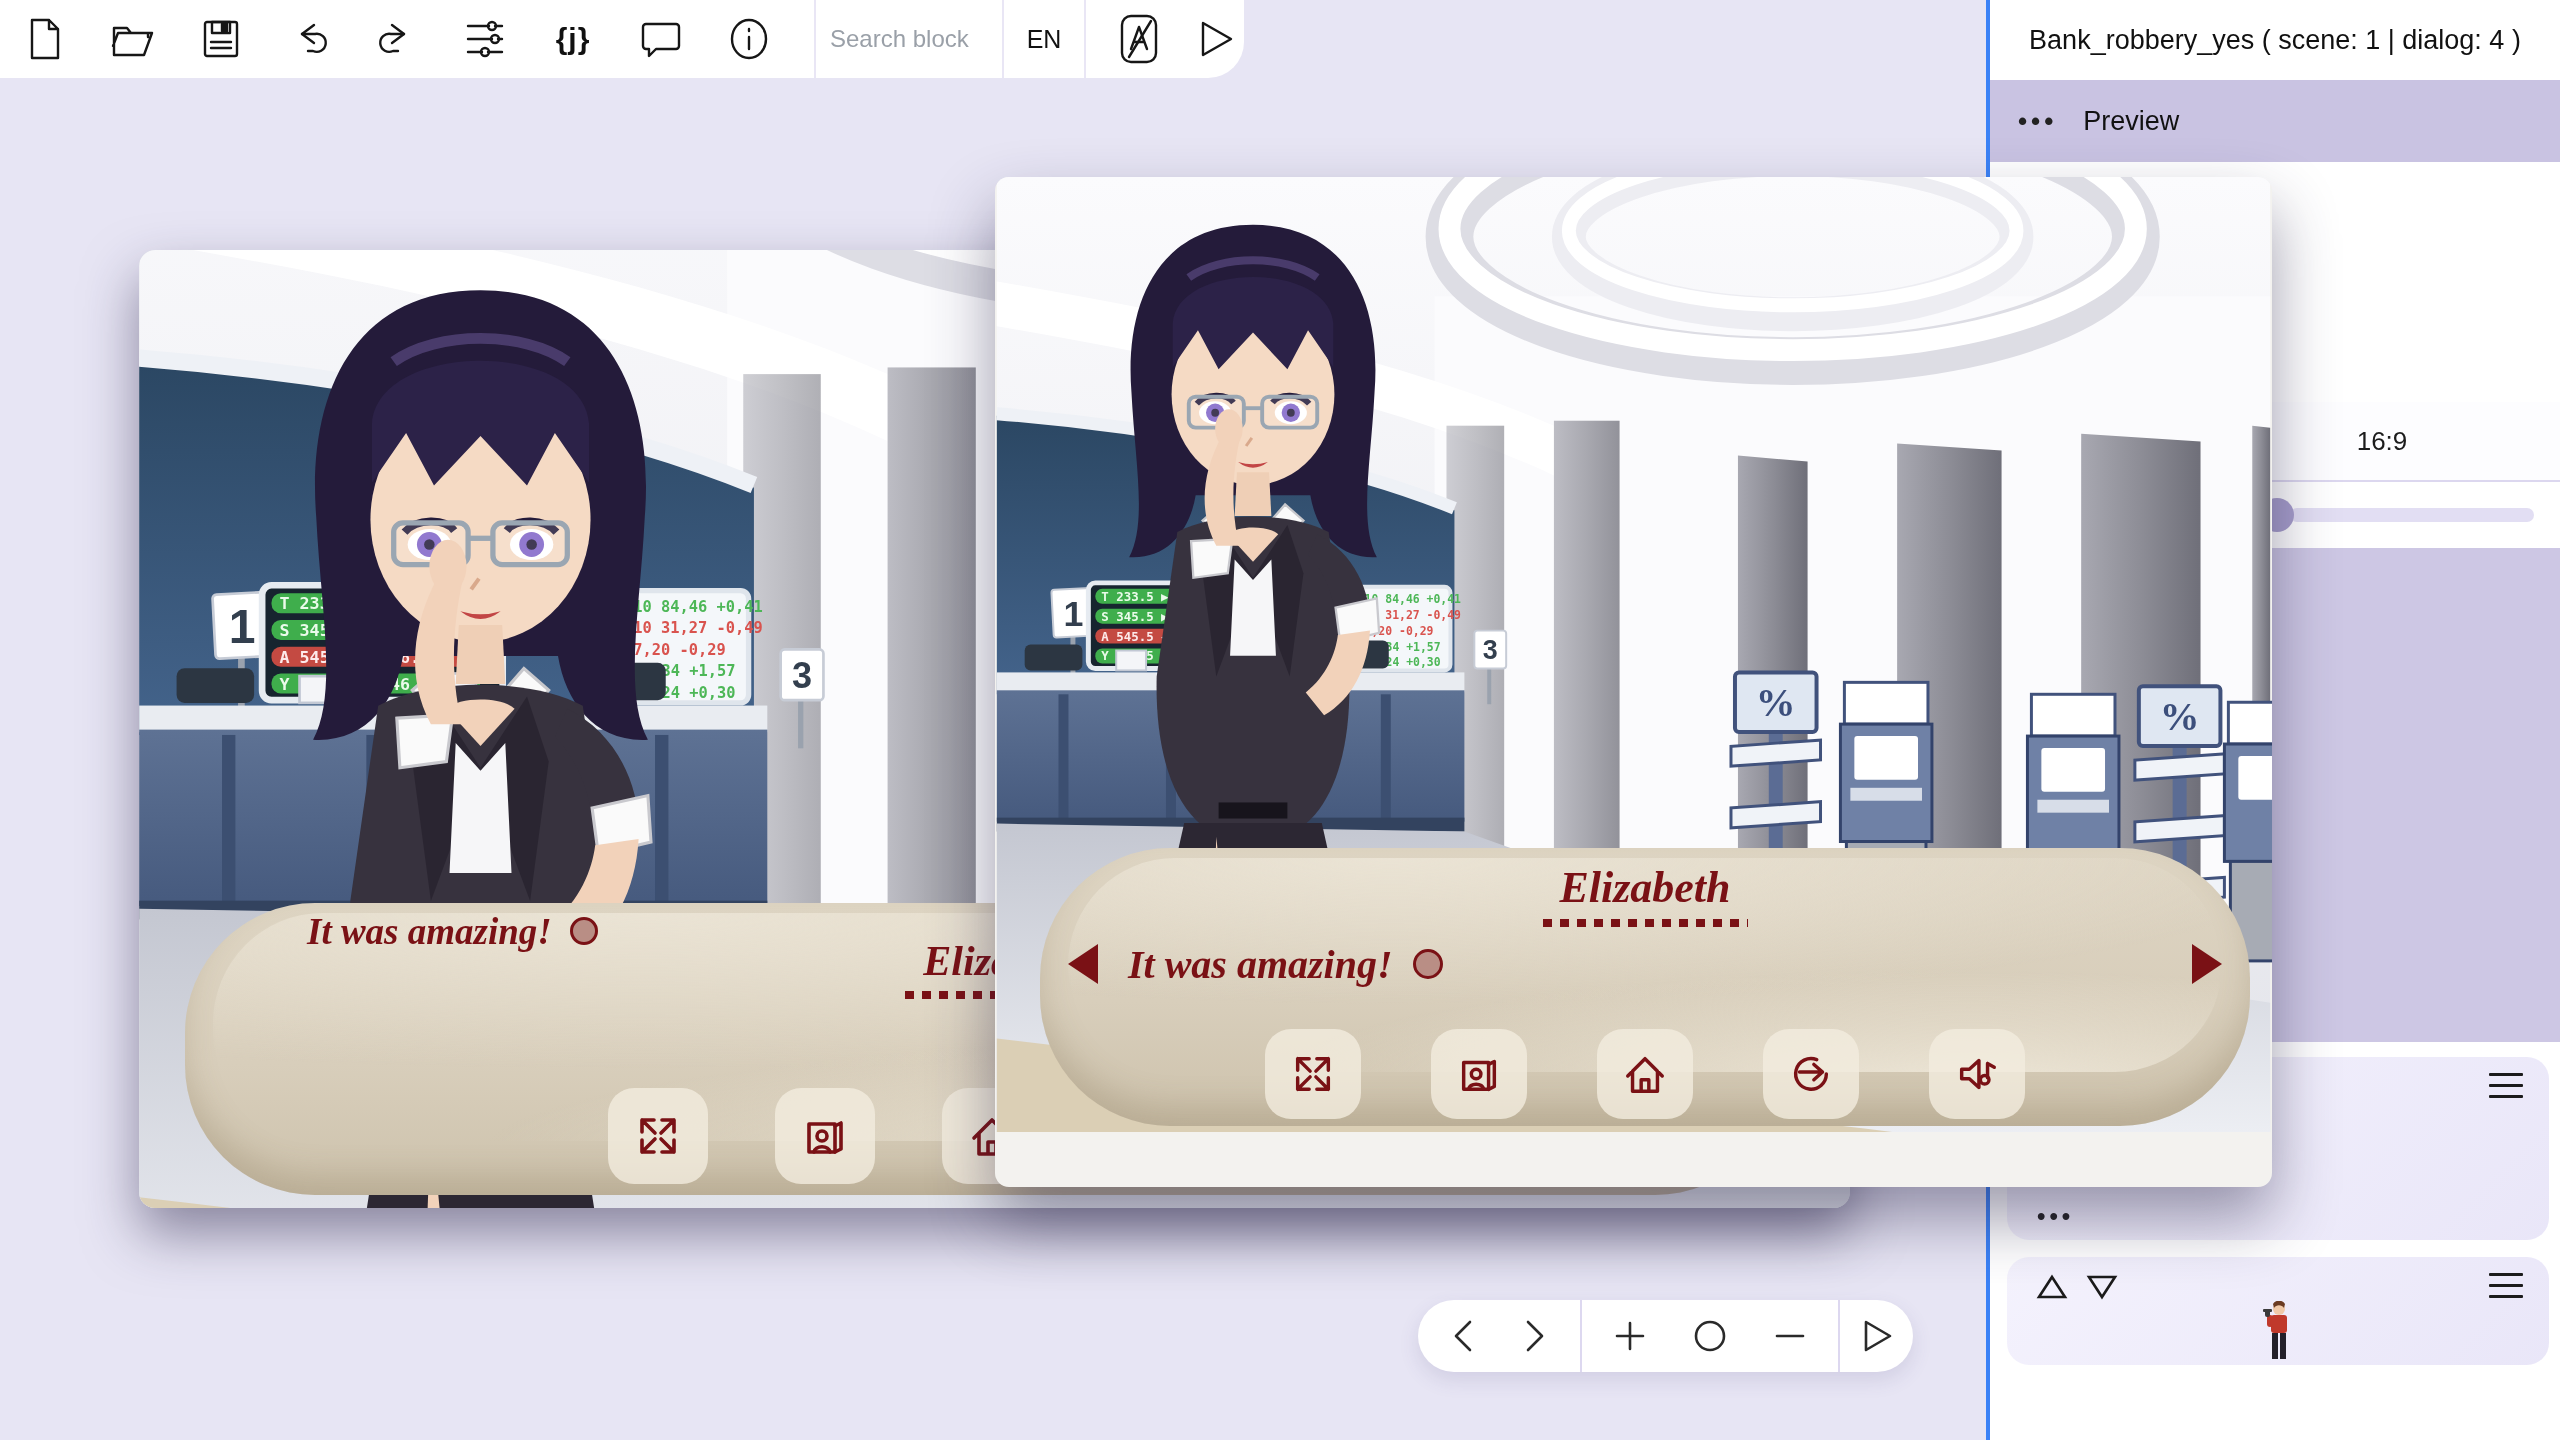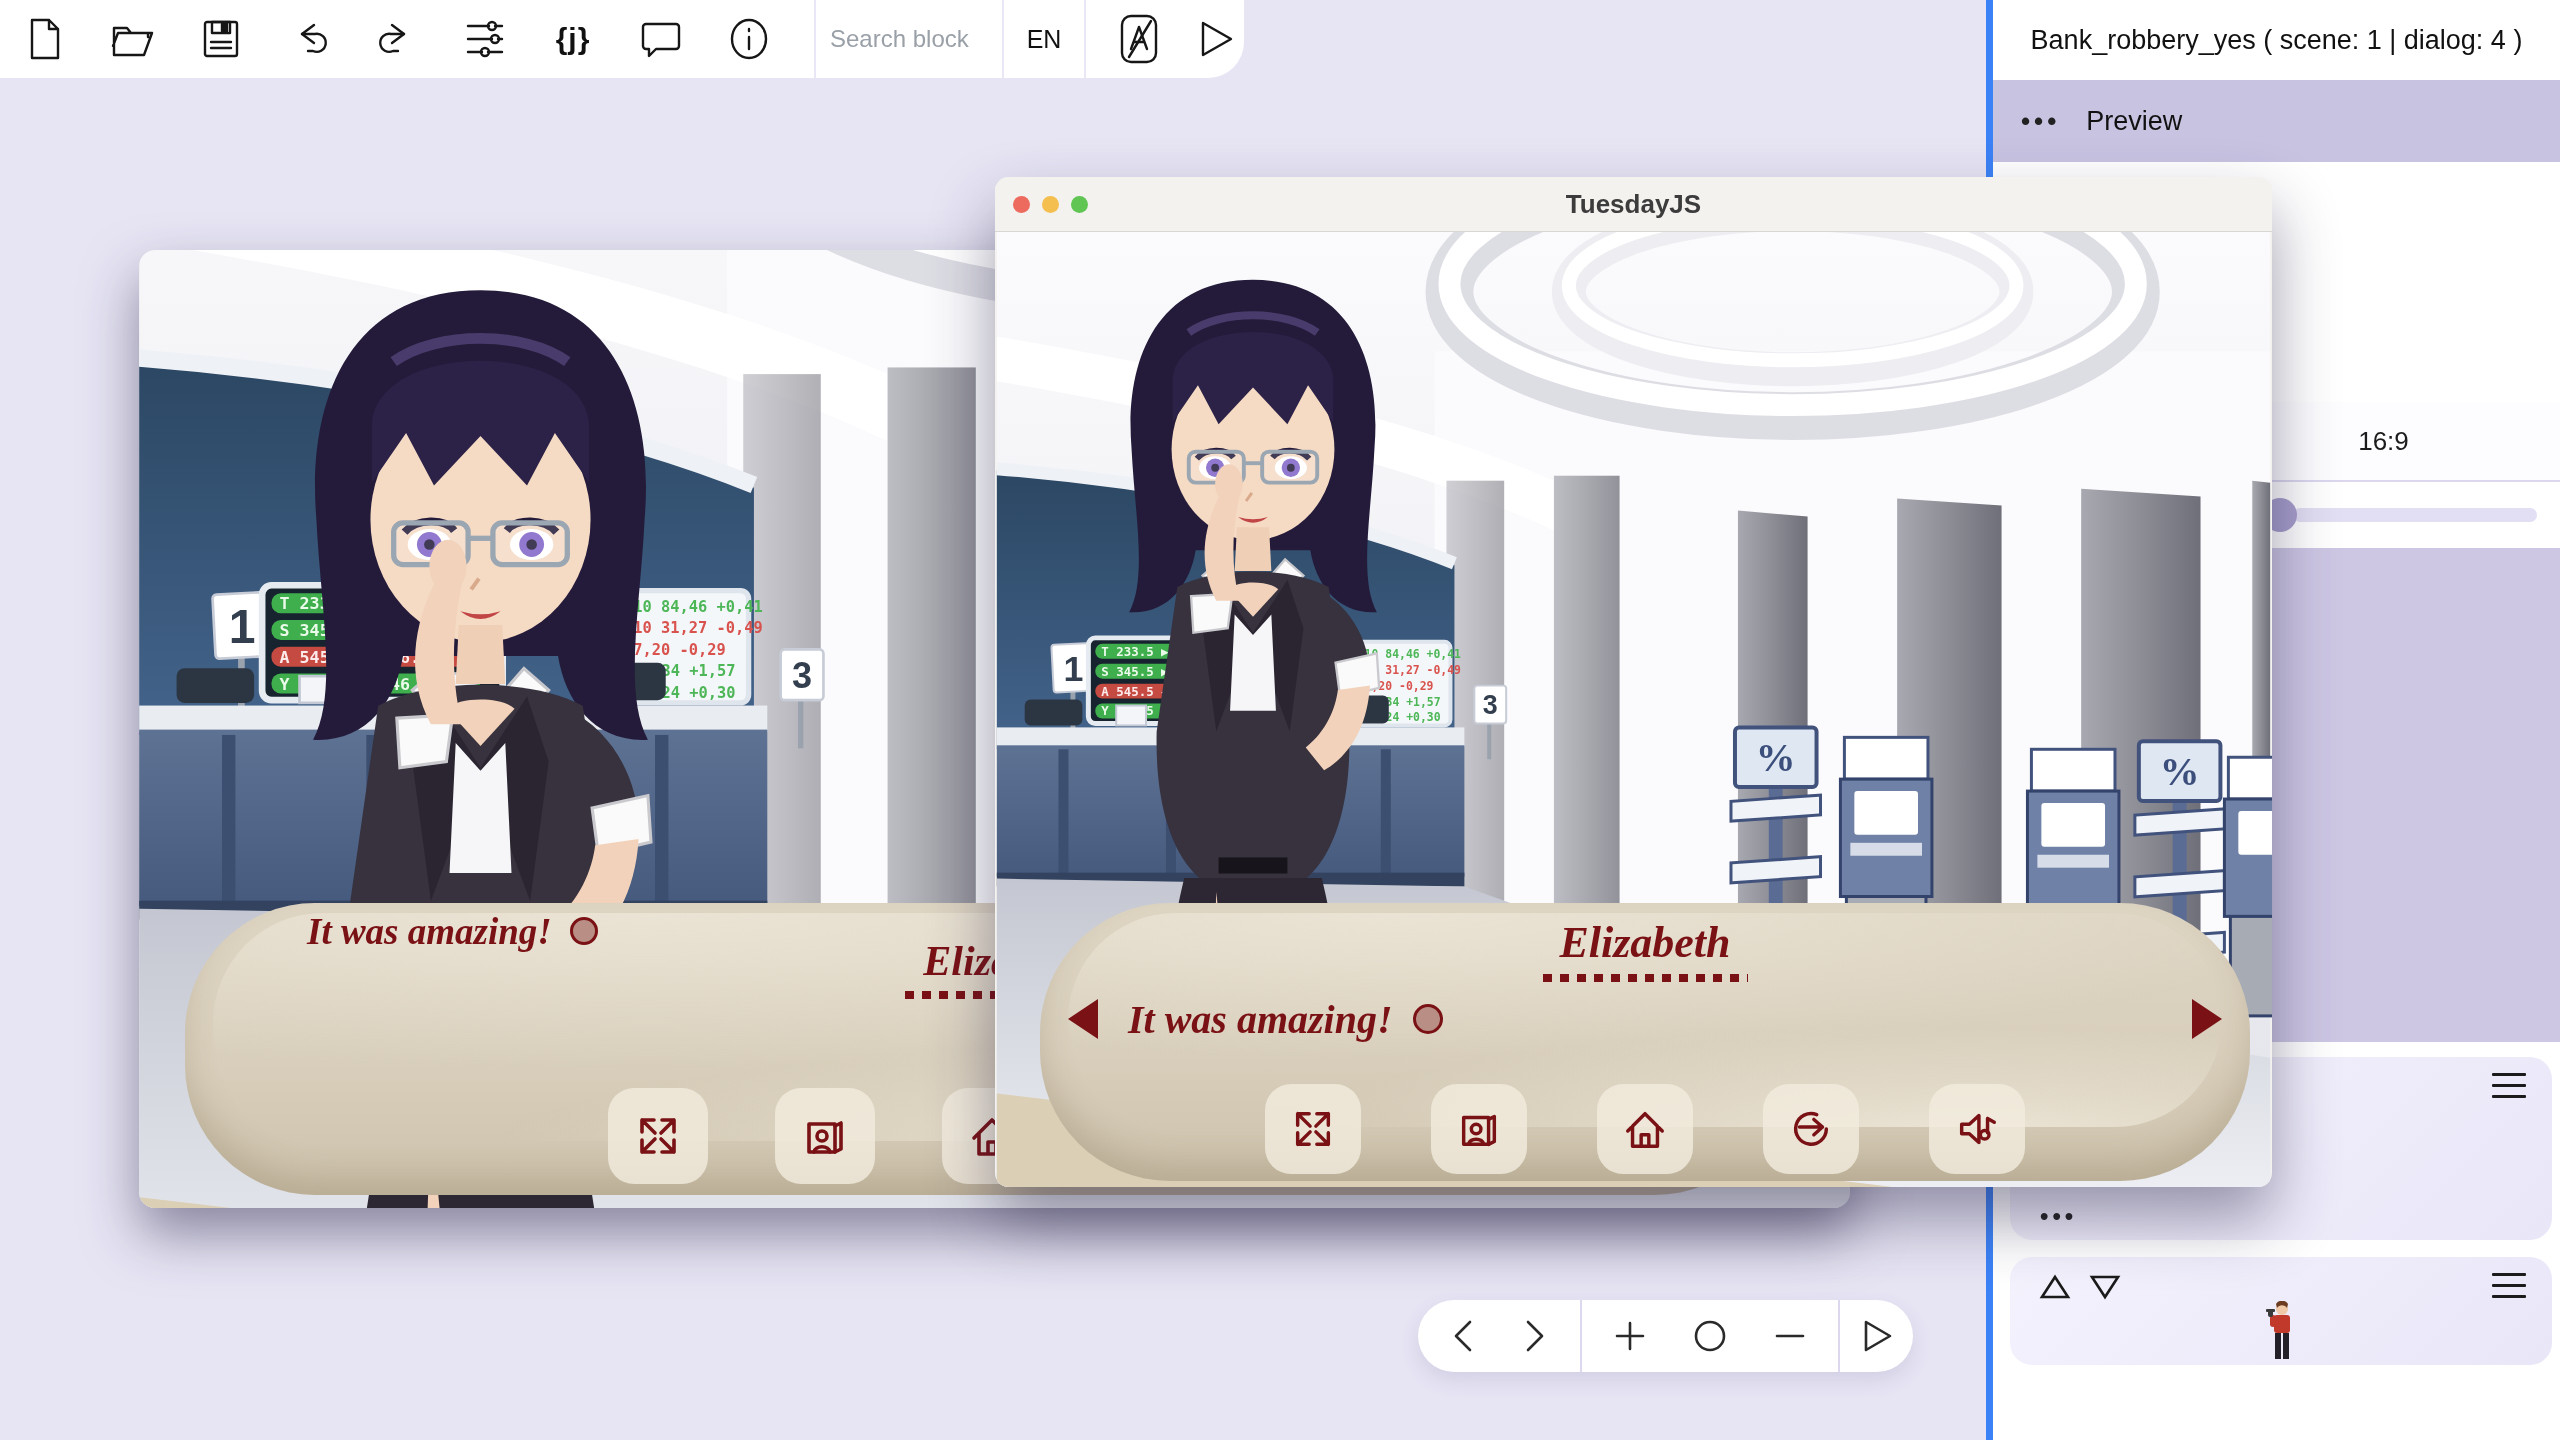--- a/index.html
+++ b/index.html
@@ -16,21 +16,21 @@
   .json-glyph { font-size:30px; font-weight:bold; color:#111; letter-spacing:1px; }
   .tb-sep { width:2px; height:78px; background:#e9e6f5; margin-right:0; flex:0 0 auto; }
   #search-box { width:186px; height:78px; border:none; outline:none; font-size:24px; color:#333;
                 padding:0 14px; background:transparent; }
   #search-box::placeholder { color:#9aa0a8; }
   #lang-btn { width:80px; text-align:center; font-size:25px; color:#111; cursor:pointer; flex:0 0 auto; }
   .tb-right { margin:0 30px; }
 
   
   #sidebar { position:absolute; left:1986px; top:0; width:574px; height:1440px; background:#fff;
-             border-left:7px solid #3b82f6; z-index:5; }
+             border-left:4px solid #3b82f6; z-index:5; }
   .sb-title { position:absolute; left:0; top:0; width:100%; height:80px; display:flex; align-items:center;
               justify-content:center; font-size:27px; color:#111; background:#fff; }
   .sb-preview { position:absolute; left:0; top:80px; width:100%; height:82px; background:#c9c3e2;
                 display:flex; align-items:center; cursor:pointer; }
   .sb-preview .dots { margin-left:28px; font-size:26px; font-weight:bold; letter-spacing:4px; color:#222; }
   .sb-preview .lbl { margin-left:26px; font-size:27px; color:#111; }
   .sb-field { position:absolute; left:0; width:100%; height:80px; background:#fdfdff;
               border-bottom:2px solid #dcd7ef; display:flex; align-items:center; justify-content:center;
               padding-left:214px; font-size:26px; color:#1c1c1c; cursor:text; }
   .sb-slider { position:absolute; left:0; top:482px; width:100%; height:66px; background:#fff; }
@@ -392,28 +392,20 @@
         <div class="vn-iconbtn" style="width:100px;height:96px">
           <svg width="48" height="48" viewBox="0 0 48 48">
               <path d="M6 26 L24 8 L42 26 M11 21 V42 h26 V21 M20 42 V30 h8 v12"></path>
             </svg>
         </div>
       </div>
     </div>
   </div>
 
   <div class="vn-window" id="front-window">
-    <div id="front-titlebar">
-      <div class="lights">
-        <span class="lt-red"></span>
-        <span class="lt-yellow"></span>
-        <span class="lt-green"></span>
-      </div>
-      <span class="wtitle">TuesdayJS</span>
-    </div>
     <div id="front-content">
       <svg class="scene-bg" style="left:0;top:0" width="1277" height="955" preserveAspectRatio="none">
           <use href="#bank-bg"></use>
         </svg>
       <svg class="scene-char" style="left:86px;top:18px" width="344" height="894" viewBox="0 0 300 780" preserveAspectRatio="none">
           <use href="#char-liz"></use>
         </svg>
       <div class="vn-dialog" style="left:45px;top:671px;width:1210px;height:278px">
         <div style="position:relative;padding-top:14px;text-align:center">
           <span class="vn-name" style="font-size:44px">Elizabeth</span>

